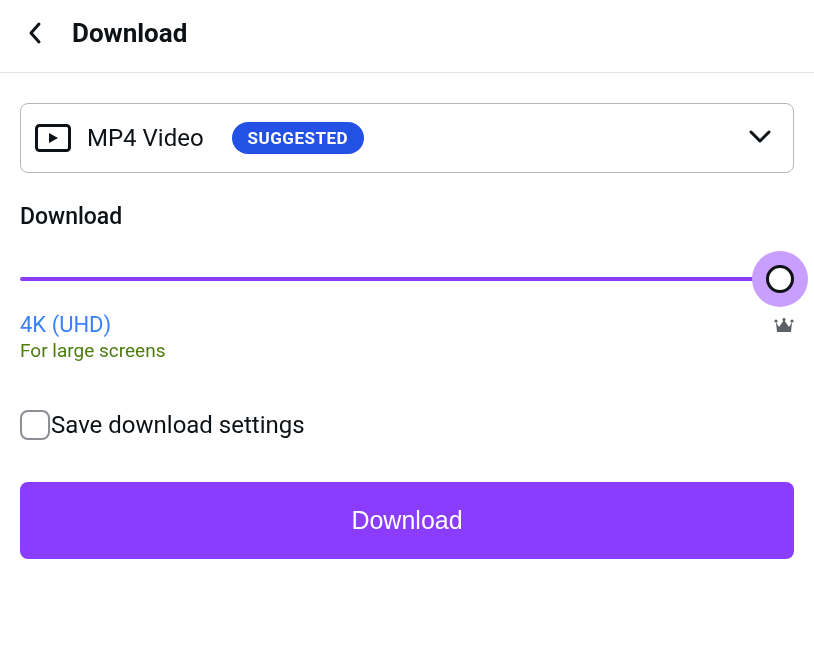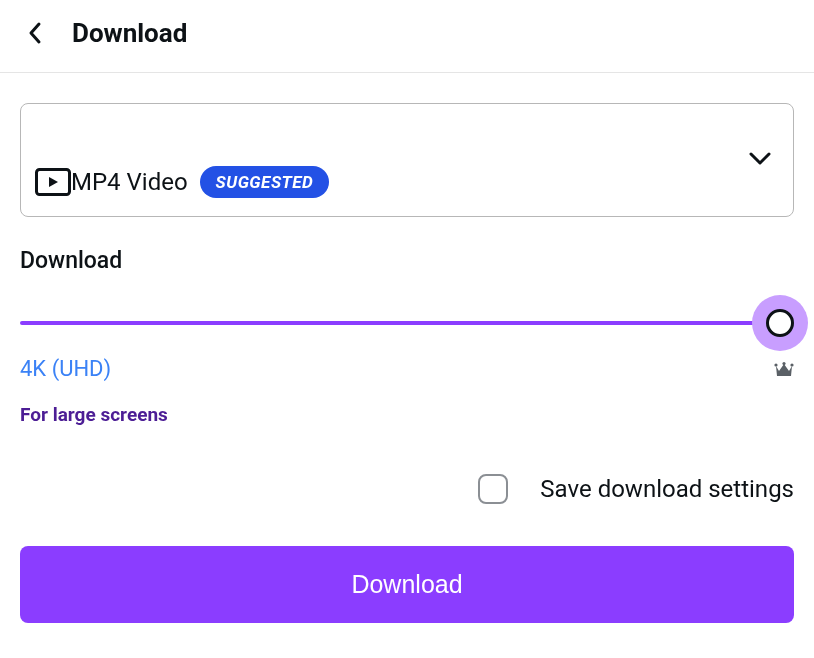--- a/index.html
+++ b/index.html
@@ -55,21 +55,21 @@
       align-items: center;
       justify-content: space-between;
       border: 1px solid #b7b7b7;
       border-radius: 8px;
       padding: 18px 22px 18px 14px;
       cursor: pointer;
     }
     .dropdown-left {
       display: flex;
       align-items: center;
-      margin-top: 44px;
+      gap: 16px;
     }
     .video-icon {
       width: 36px;
       height: 28px;
       display: flex;
       align-items: center;
       justify-content: center;
     }
     .dropdown-text {
       font-size: 24px;
@@ -78,21 +78,20 @@
     }
     .suggested-badge {
       background: #2351e5;
       color: #ffffff;
       font-size: 17px;
       font-weight: 700;
       letter-spacing: 0.5px;
       padding: 6px 16px;
       border-radius: 100px;
       margin-left: 12px;
-      font-style: italic;
     }
     .slider-wrap {
       position: relative;
       height: 30px;
       margin-bottom: 18px;
     }
     .slider-track {
       position: absolute;
       left: 0;
       right: 0;
@@ -128,37 +127,36 @@
       justify-content: space-between;
       align-items: flex-start;
     }
     .quality-name {
       font-size: 22px;
       color: #3b82f6;
       font-weight: 400;
     }
     .quality-desc {
       font-size: 19px;
-      color: #4c1d95;
-      font-weight: 700;
-      margin-top: 22px;
+      color: #4d7c0f;
+      font-weight: 400;
+      margin-top: 2px;
     }
     .crown-icon {
       width: 20px;
       height: 16px;
       display: flex;
       align-items: center;
       margin-top: 6px;
     }
     .checkbox-row {
       display: flex;
       align-items: center;
-      gap: 32px;
+      gap: 1px;
       margin-top: 48px;
-      justify-content: flex-end;
     }
     .checkbox {
       width: 30px;
       height: 30px;
       border: 2px solid #8b8f94;
       border-radius: 8px;
       cursor: pointer;
       flex-shrink: 0;
     }
     .checkbox-label {

